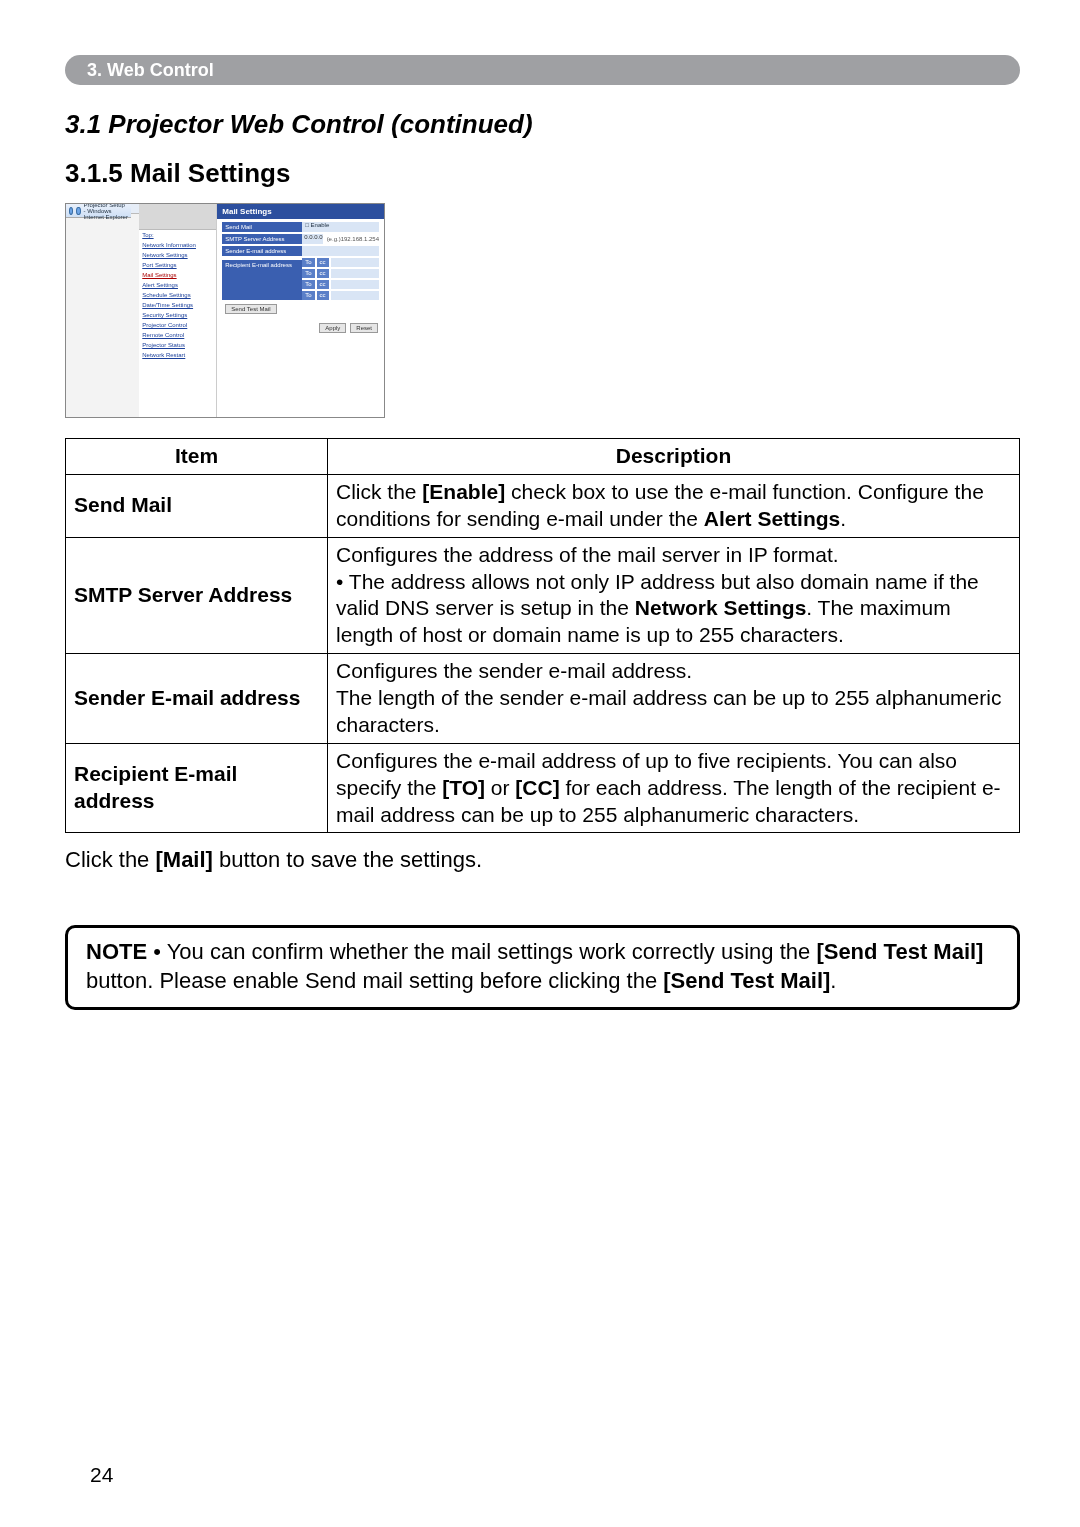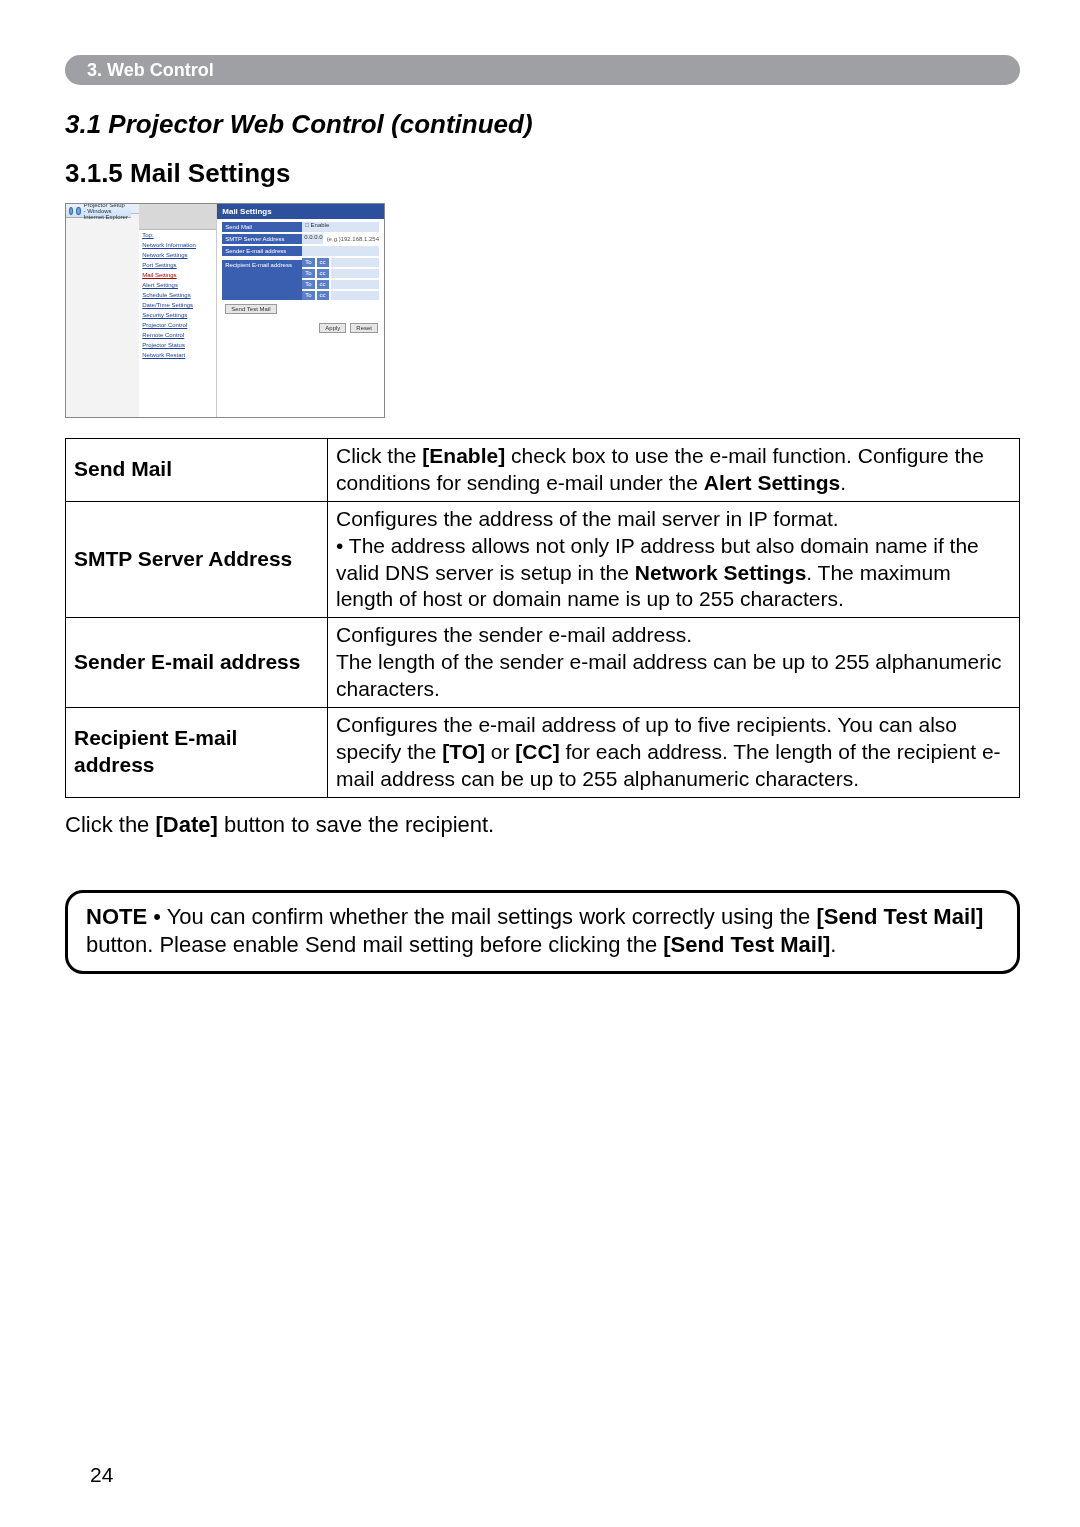--- a/index.html
+++ b/index.html
@@ -110,21 +110,21 @@
     width: 262px;
   }
   .after-table {
     font-size: 22px;
     margin-top: 14px;
   }
 
   
   .note-box {
     border: 3px solid #000;
-    border-radius: 18px;
+    border-radius: 10px;
     padding: 10px 18px 12px 18px;
     font-size: 22px;
     line-height: 1.28;
     margin-top: 52px;
   }
   .note-label { font-weight: bold; }
 
   .page-num {
     position: absolute;
     bottom: 40px;
@@ -220,20 +220,24 @@
           </div>
         </div>
       </div>
       <div class="ss-status"></div>
     </div>
   </div>
 </div>
 
 <table class="desc">
   <tbody>
+      <tr>
+    <th>Item</th>
+    <th>Description</th>
+  </tr>
   <tr>
     <td class="item">Send Mail</td>
     <td>
       <span>Click the </span><b>[Enable]</b><span> check box to use the e-mail function. Configure the conditions for sending e-mail under the </span><b>Alert Settings</b><span>.</span>
     </td>
   </tr>
   <tr>
     <td class="item">SMTP Server Address</td>
     <td>
       <span style="white-space:pre-line;">Configures the address of the mail server in IP format.
@@ -248,20 +252,20 @@
   <tr>
     <td class="item">Recipient E-mail address</td>
     <td>
       <span>Configures the e-mail address of up to five recipients. You can also specify the </span><b>[TO]</b><span> or </span><b>[CC]</b><span> for each address. The length of the recipient e-mail address can be up to 255 alphanumeric characters.</span>
     </td>
   </tr>
 </tbody>
   </table>
 
 <p class="after-table">
-  <span>Click the </span><b>[Date]</b><span> button to save the recipient.</span>
+  <span>Click the </span><b>[Mail]</b><span> button to save the settings.</span>
 </p>
 
 <div class="note-box">
   <span class="note-label">NOTE</span><span>  • You can confirm whether the mail settings work correctly using the </span><b>[Send Test Mail]</b><span> button. Please enable Send mail setting before clicking the </span><b>[Send Test Mail]</b><span>.</span><br>
 </div>
 
 <div class="page-num">24</div>
 
 </body></html>

